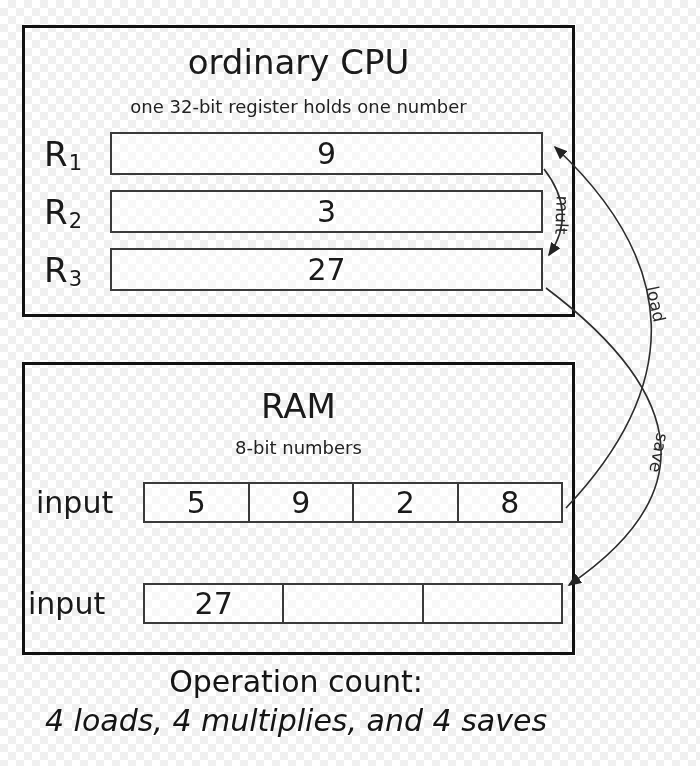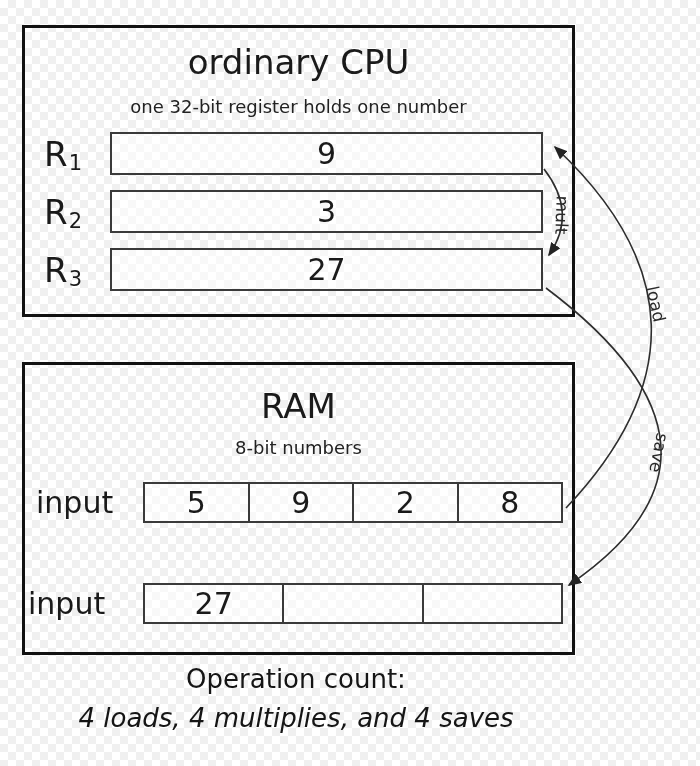--- a/index.html
+++ b/index.html
@@ -109,21 +109,21 @@
   .label-mult { left: 562px; top: 215px; transform: translate(-50%,-50%) rotate(92deg); }
   .label-load { left: 656px; top: 304px; transform: translate(-50%,-50%) rotate(78deg); }
   .label-save { left: 659px; top: 453px; transform: translate(-50%,-50%) rotate(101deg); }
 
   
   .footer-line {
     position: absolute;
     left: 26px;
     width: 540px;
     text-align: center;
-    font-size: 26px;
+    font-size: 30px;
     color: #151515;
   }
   .footer-line-1 { top: 664px; }
   .footer-line-2 { top: 703px; font-style: italic; }
 
   svg.overlay {
     position: absolute;
     left: 0; top: 0;
     width: 700px; height: 766px;
     pointer-events: none;

